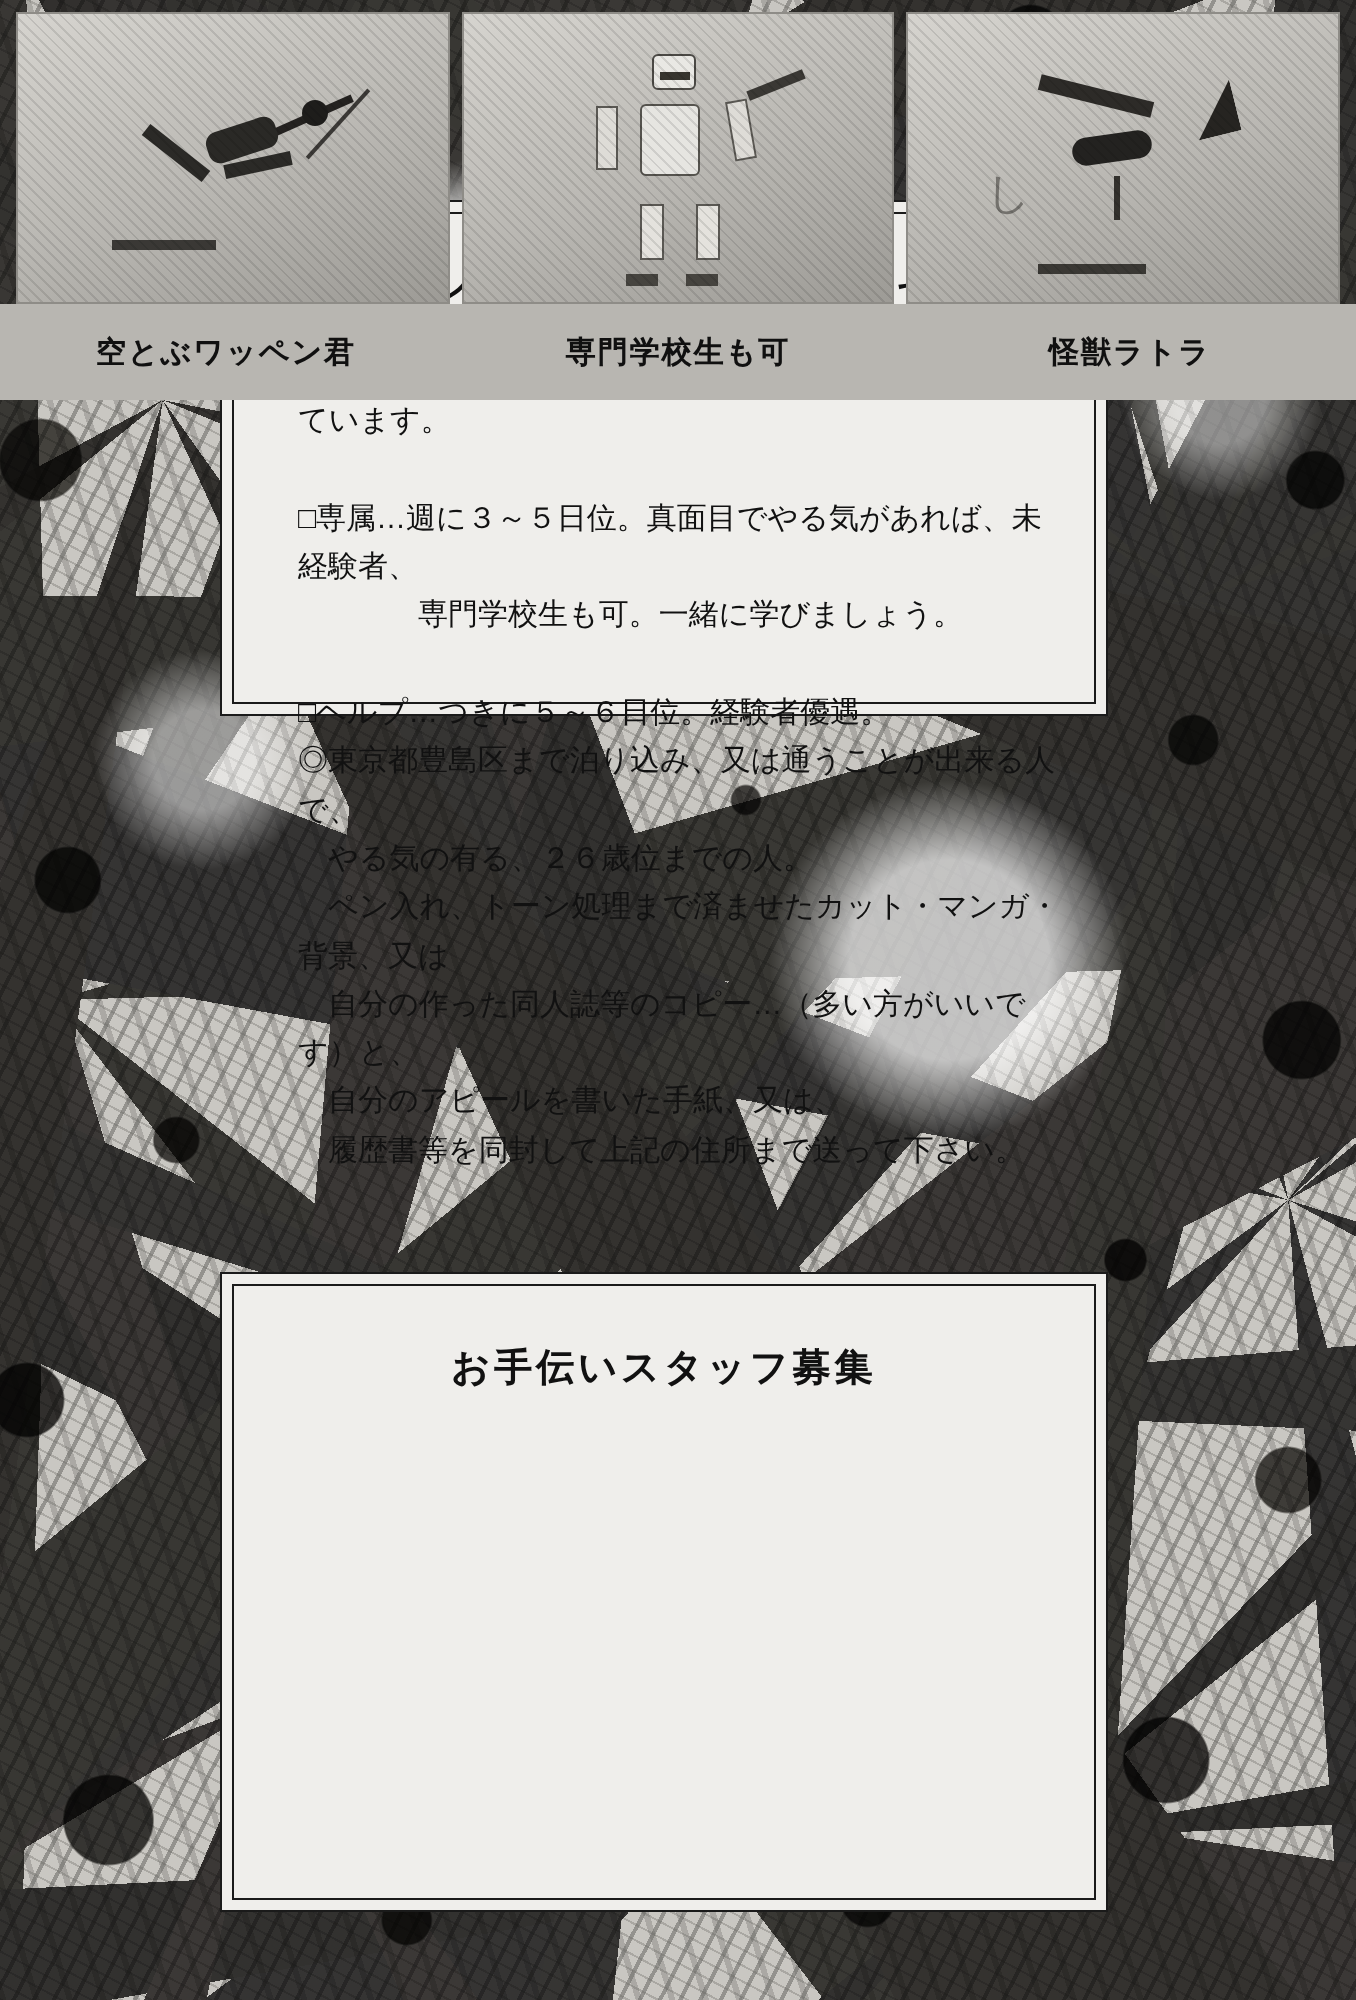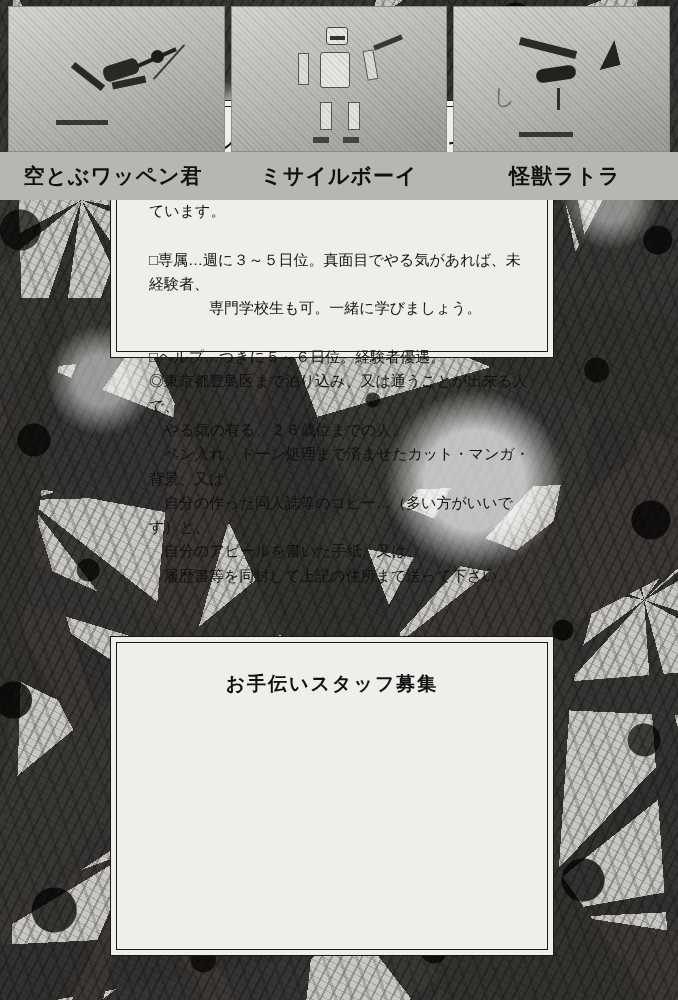--- a/index.html
+++ b/index.html
@@ -245,21 +245,21 @@
     height: 48px;
     display: flex;
     align-items: center;
     background: #b8b6b1;
   }
   .caption {
     flex: 1;
     text-align: center;
     font-family: "DejaVu Serif", serif;
     font-weight: bold;
-    font-size: 21px;
+    font-size: 15px;
     letter-spacing: 1px;
     color: #101010;
   }
 </style>
 </head>
 <body>
 
 <div class="bg"></div>
 <div class="bg2"></div>
 <div class="bg3"></div>
@@ -320,21 +320,21 @@
       <div class="fig f3-tail"></div>
       <div class="fig f3-body"></div>
       <div class="fig f3-strut"></div>
       <div class="fig f3-base"></div>
       <div class="grain"></div>
     </div>
 
   </div>
   <div class="caption-row">
     <div class="caption">空とぶワッペン君</div>
-    <div class="caption">ミサイルボーイ</div>
+    <div class="caption">専門学校生も可</div>
     <div class="caption">怪獣ラトラ</div>
   </div>
 </div>
 
 <div class="panel" id="panel-helper">
   <div class="panel-inner">
     <div class="panel-title">お手伝いスタッフ募集</div>
   </div>
 </div>
 

